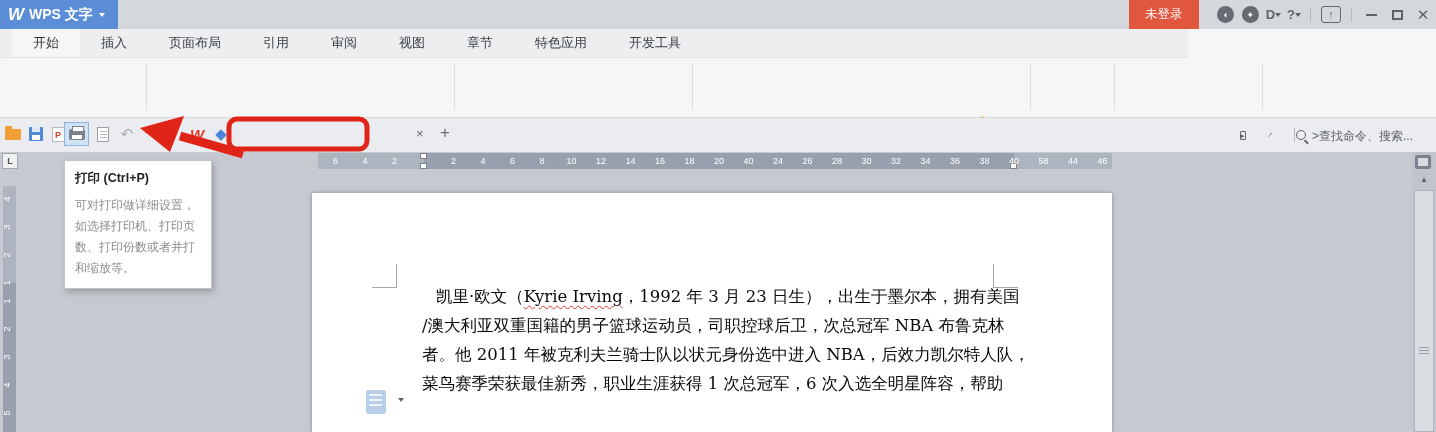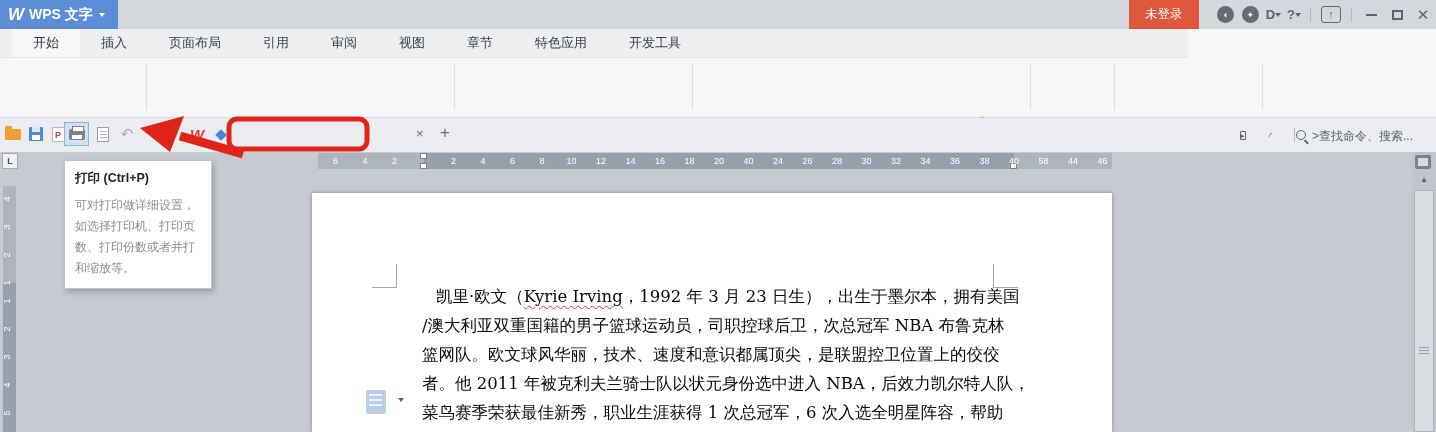--- a/index.html
+++ b/index.html
@@ -543,21 +543,20 @@
       <span id="v-top"></span><span id="v-main"></span>
     <span class="vnum" style="top: 8px;">4</span><span class="vnum" style="top: 36px;">3</span><span class="vnum" style="top: 64px;">2</span><span class="vnum" style="top: 92px;">1</span><span class="vnum" style="top: 110px;">1</span><span class="vnum" style="top: 138px;">2</span><span class="vnum" style="top: 166px;">3</span><span class="vnum" style="top: 194px;">4</span><span class="vnum" style="top: 222px;">5</span></div>
 
     <div class="page"></div>
     <div class="bracket l" style="left:372px;top:112px"></div>
     <div class="bracket r" style="left:993px;top:112px"></div>
 
     <div class="doctext" id="doc-text">
         <div class="doc-line first"><span>凯里·欧文（</span><span class="wavy">Kyrie Irving</span><span>，1992 年 3 月 23 日生），出生于墨尔本，拥有美国</span></div>
         <div class="doc-line"><span>/澳大利亚双重国籍的男子篮球运动员，司职控球后卫，次总冠军 NBA 布鲁克林</span></div>
-        <div class="doc-line"><span>篮网队。欧文球风华丽，技术、速度和意识都属顶尖，是联盟控卫位置上的佼佼</span></div>
         <div class="doc-line"><span>者。他 2011 年被克利夫兰骑士队以状元身份选中进入 NBA，后效力凯尔特人队，</span></div>
         <div class="doc-line"><span>菜鸟赛季荣获最佳新秀，职业生涯获得 1 次总冠军，6 次入选全明星阵容，帮助</span></div>
         <div class="doc-line"></div>
       </div>
 
     <span class="pagewidget"></span>
     <span class="cr pw-caret"></span>
 
     <div class="tooltip">
       <div class="tt-title">打印 (Ctrl+P)</div>

